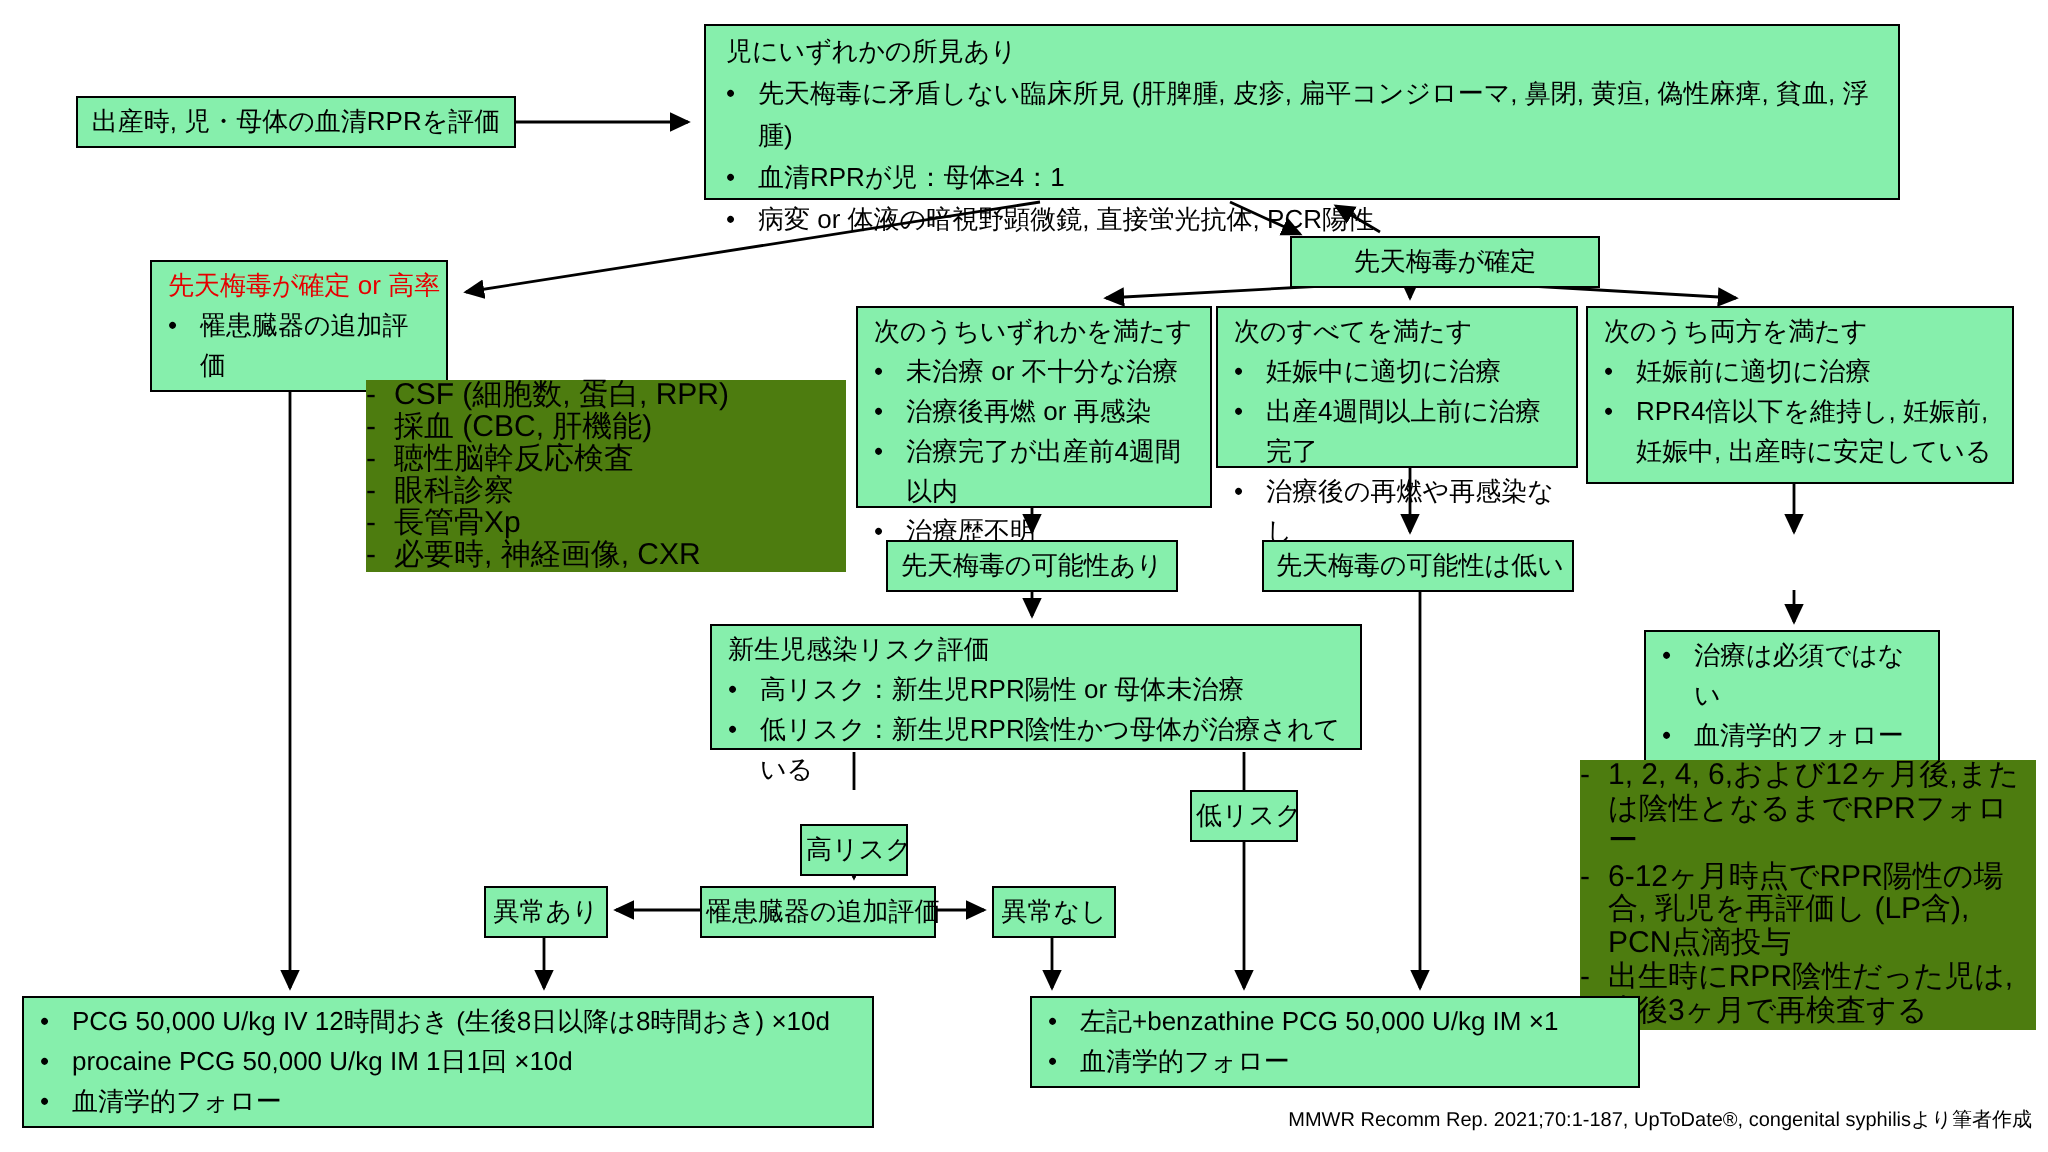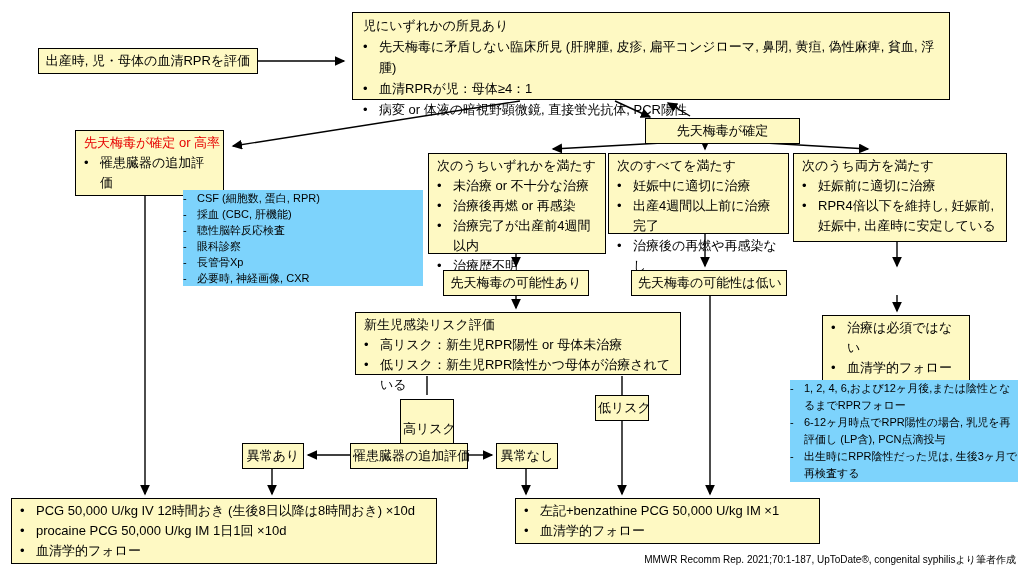--- a/index.html
+++ b/index.html
@@ -1,21 +1,21 @@
 <!DOCTYPE html>
 <html style="--accent-red: #e60000;"><head>
 <meta charset="utf-8">
 <style>
   html,body{margin:0;padding:0;background:#fff;}
   #canvas{position:relative;width:1024px;height:576px;background:#fff;overflow:hidden;
           font-family:"Liberation Sans","DejaVu Sans",sans-serif;color:#000;}
   #arrows{position:absolute;left:0;top:0;width:1024px;height:576px;}
-  .box{position:absolute;border:1.2px solid #000;background:#fef9c3;box-sizing:border-box;
+  .box{position:absolute;border:1.2px solid #000;background:#86efac;box-sizing:border-box;
        font-size:13px;line-height:20px;padding:2px 8px;}
-  .plain{position:absolute;background:#7dd3fc;box-sizing:border-box;font-size:11px;line-height:16px;}
+  .plain{position:absolute;background:#4d7c0f;box-sizing:border-box;font-size:15px;line-height:16px;}
   .center{text-align:center;padding:2px 6px;}
   .title{white-space:nowrap;}
   .li{display:flex;}
   .li .b{flex:0 0 16px;text-align:left;}
   .li .b::before{content:"\2022";}
   .li .d{flex:0 0 14px;}
   .li .d::before{content:"-";}
   .li .t{flex:1 1 auto;}
   .red{color:var(--accent-red,#e60000);}
   .findings-box{line-height:21px;}
@@ -197,21 +197,21 @@
     <div class="li">
         <span class="d"></span>
         <span class="t">6-12ヶ月時点でRPR陽性の場合, 乳児を再評価し (LP含), PCN点滴投与</span>
       </div>
     <div class="li">
         <span class="d"></span>
         <span class="t">出生時にRPR陰性だった児は, 生後3ヶ月で再検査する</span>
       </div>
   </div>
 
-  <div class="box center title" style="left:400px;top:399px;width:54px;padding:19px 2px;">高リスク</div>
+  <div class="box center title" style="left:400px;top:412px;width:54px;padding:2px 2px;">高リスク</div>
   <div class="box center title" style="left:595px;top:395px;width:54px;padding:2px 2px;">低リスク</div>
 
   <div class="box center title" style="left:350px;top:443px;width:118px;padding:2px 2px;">罹患臓器の追加評価</div>
   <div class="box center title" style="left:242px;top:443px;width:62px;padding:2px 0;">異常あり</div>
   <div class="box center title" style="left:496px;top:443px;width:62px;padding:2px 2px;">異常なし</div>
 
   <div class="box" style="left:11px;top:498px;width:426px;">
     <div class="li">
         <span class="b"></span>
         <span class="t">PCG 50,000 U/kg IV 12時間おき (生後8日以降は8時間おき) ×10d</span>

